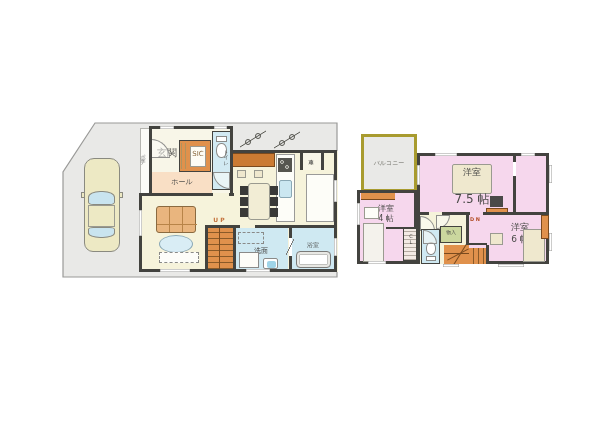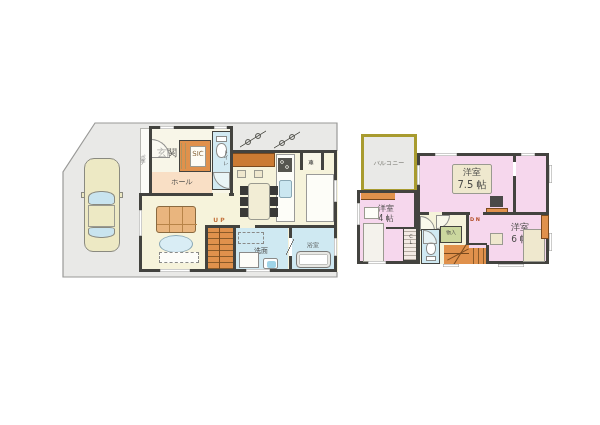--- a/index.html
+++ b/index.html
@@ -167,21 +167,21 @@
       <div class="a hatchH" style="left:43px;top:34px;width:14px;height:34px;background-color:#F3EAE4;border:1.5px solid #43433f;"></div>
       <div class="vlbl a" style="left:48px;top:40px;font-size:5px;">CL</div>
       <div class="wall a" style="left:26px;top:34px;width:31px;height:2px;"></div>
     </div>
 
     <div class="a" style="left:67px;top:153px;width:132px;height:111px;background:#F6D7ED;border:3px solid #43433f;">
 
       <div class="a" style="left:0;top:0;width:95px;height:56px;background:#F6D7ED;"></div>
       <div class="a" style="left:32px;top:8px;width:40px;height:30px;background:#EFE8CE;border:1px solid #9a9a90;border-radius:2px;"></div>
       <div class="lbl a" style="left:26px;top:11px;width:52px;font-size:9px;">洋室</div>
-      <div class="lbl a" style="left:26px;top:23px;width:52px;font-size:10px;">7.5 帖</div>
+      <div class="lbl a" style="left:26px;top:37px;width:52px;font-size:12px;">7.5 帖</div>
       <div class="a" style="left:70px;top:40px;width:13px;height:11px;background:#4a4a48;"></div>
       <div class="a" style="left:66px;top:52px;width:22px;height:5px;background:#E0914C;border:0.5px solid #7a4a1e;"></div>
 
       <div class="wall a" style="left:93px;top:0;width:3px;height:56px;"></div>
       <div class="a" style="left:93px;top:6px;width:3px;height:14px;background:#fff;"></div>
 
       <div class="wall a" style="left:0;top:56px;width:129px;height:3px;"></div>
       <div class="a" style="left:9px;top:56px;width:13px;height:3px;background:#F6F3DB;"></div>
       <div class="a" style="left:50px;top:56px;width:13px;height:3px;background:#F6D7ED;"></div>
 

